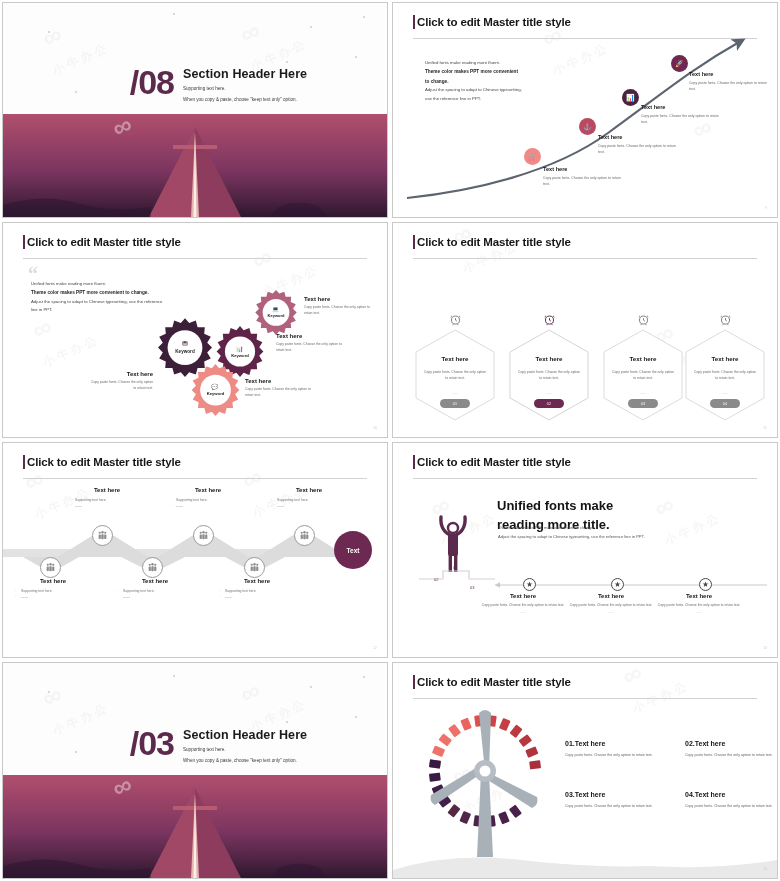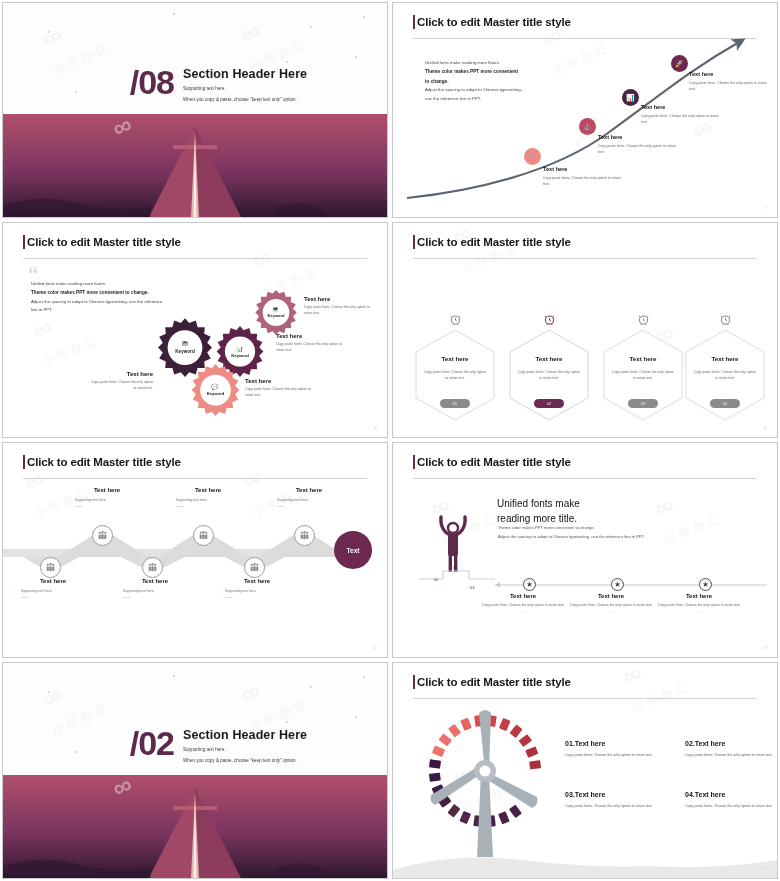--- a/index.html
+++ b/index.html
@@ -90,21 +90,21 @@
   
   .pnode { position:absolute; width:21px; height:21px; border-radius:50%; border:1px solid #9a9a9a; background:#fff; display:flex; align-items:center; justify-content:center; }
   .zz-cap { position:absolute; width:76px; }
   .zz-cap .h { font-size:6px; font-weight:800; color:#171717; }
   .zz-cap ul { list-style:none; margin-top:4px; }
   .zz-cap li { font-size:3.4px; color:#777; line-height:1.9; position:relative; padding-left:6px; }
   .zz-cap li:before { content:"·"; position:absolute; left:0; color:#999; }
   .zz-end { position:absolute; width:38px; height:38px; border-radius:50%; background:#6d2951; display:flex; align-items:center; justify-content:center; color:#fff; font-size:6.5px; font-weight:700; }
 
   
-  .p-h { position:absolute; font-size:10px; font-weight:400; color:#131313; line-height:1.45; }
+  .p-h { position:absolute; font-size:13px; font-weight:700; color:#131313; line-height:1.45; }
   .p-d { position:absolute; font-size:4.1px; color:#555; line-height:2.1; }
   .star-node { position:absolute; width:13px; height:13px; border-radius:50%; border:1.4px solid #4a4a4a; background:#fff; display:flex; align-items:center; justify-content:center; }
   .st-cap { position:absolute; width:96px; text-align:center; }
   .st-cap .h { font-size:6px; font-weight:800; color:#171717; }
   .st-cap .d { font-size:3.4px; color:#6d6d6d; line-height:1.9; margin-top:3px; }
   .st-cap .dash { font-size:3px; color:#cacaca; margin-top:2px; }
   .stepnum { position:absolute; font-size:4px; color:#5c3150; }
 
   
   .wm-item { position:absolute; width:150px; }
@@ -627,21 +627,21 @@
       <div class="star" style="left:72px;top:88px;width:1.5px;height:1.5px"></div>
       <div class="star" style="left:283px;top:58px;width:1.5px;height:1.5px"></div>
       <div class="wm">
         <span style="left:40px;top:18px;">∞</span>
         <span class="s2" style="left:48px;top:48px;">小牛办公</span>
         <span style="left:238px;top:14px;">∞</span>
         <span class="s2" style="left:246px;top:44px;">小牛办公</span>
         <span style="left:110px;top:108px;">∞</span>
       </div>
       <div class="sec-txt">
-        <div class="sec-num">/02</div>
+        <div class="sec-num">/03</div>
         <div class="sec-body">
           <h2>Section Header Here</h2>
           <div class="sub">Supporting text here.</div>
           <div class="sub2">When you copy &amp; paste, choose "keep text only" option.</div>
         </div>
       </div>
     </div>
   </div>
 
   <div class="slide">

